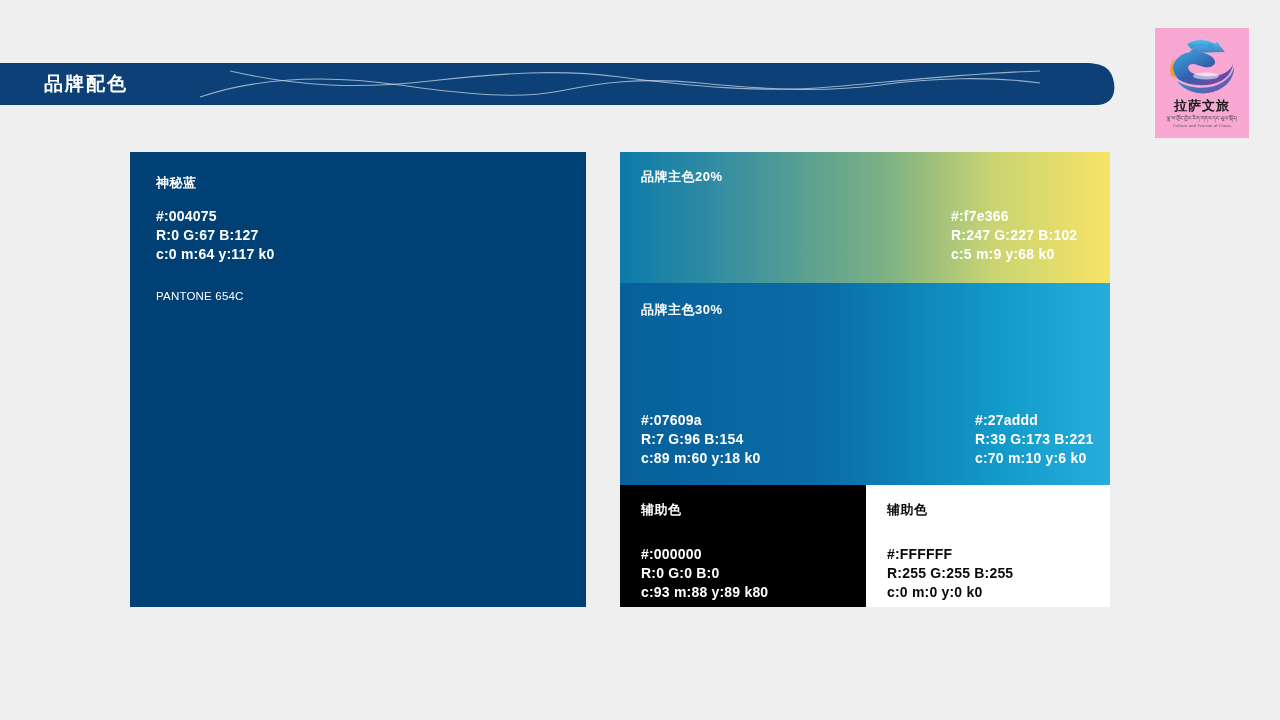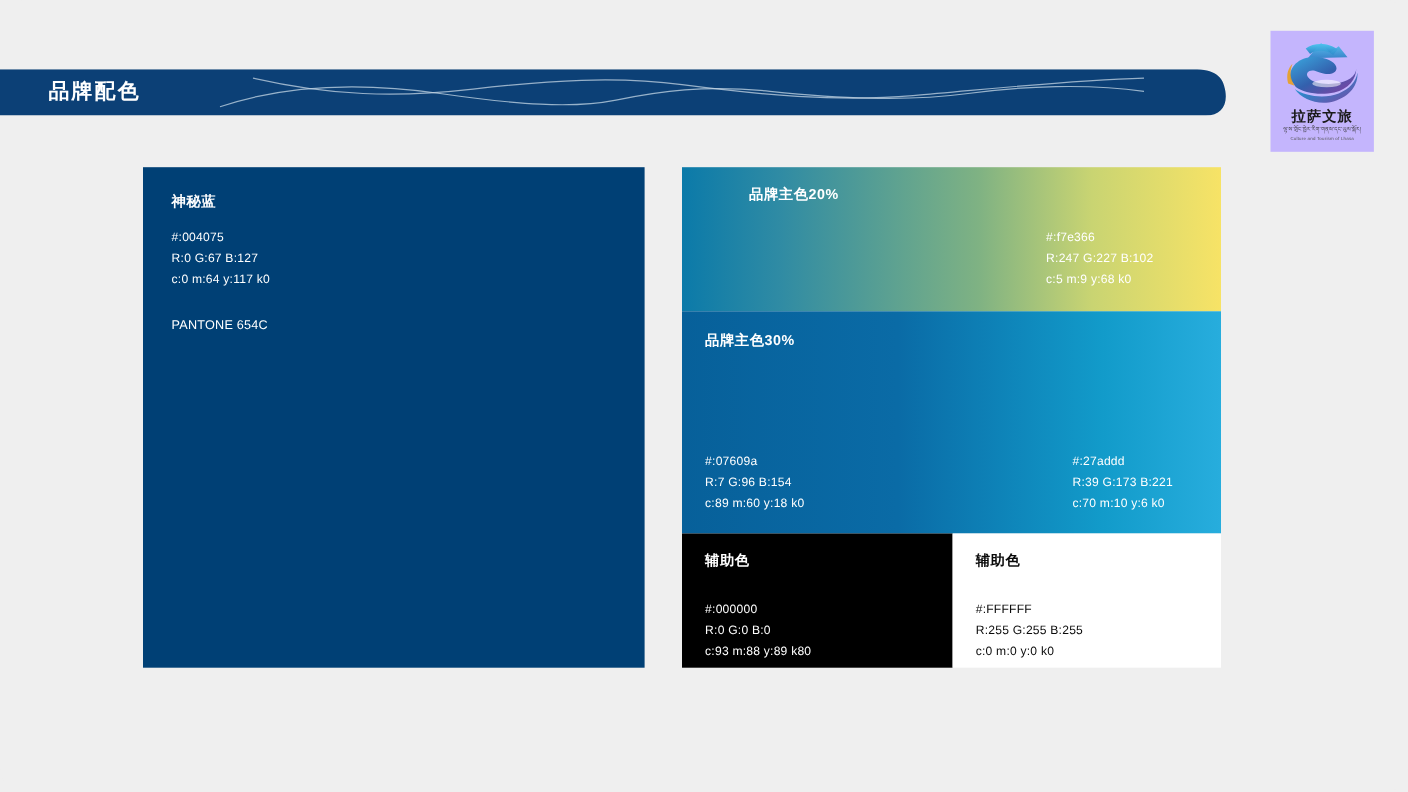--- a/index.html
+++ b/index.html
@@ -45,21 +45,21 @@
     white-space: nowrap;
   }
 
   
   .logo-box {
     position: absolute;
     left: 1155px;
     top: 28px;
     width: 94px;
     height: 110px;
-    background: #c4b5fd;
+    background: #f9a8d4;
     display: flex;
     flex-direction: column;
     align-items: center;
     justify-content: flex-start;
     box-sizing: border-box;
     padding-top: 8px;
   }
   .logo-mark { width: 74px; height: 62px; display:block; }
   .logo-cn {
     font-family: "Liberation Serif", "DejaVu Serif", serif;
@@ -136,24 +136,25 @@
   .sw-title {
     position: absolute;
     font-size: 13px;
     font-weight: bold;
     line-height: 18px;
     white-space: nowrap;
     letter-spacing: .5px;
   }
   .sw-lines {
     position: absolute;
-    font-size: 11px;
+    font-size: 14px;
     line-height: 19px;
     white-space: nowrap;
     letter-spacing: .2px;
+    font-weight: bold;
   }
   .sw-extra {
     position: absolute;
     font-size: 11.5px;
     line-height: 19px;
     white-space: nowrap;
     letter-spacing: .2px;
   }
 
   .txt-white { color: #ffffff; }
@@ -169,21 +170,21 @@
     bottom: 26px;
     font-size: 30px;
     font-weight: bold;
     color: #ffffff;
     letter-spacing: 1px;
     line-height: 38px;
     white-space: nowrap;
   }
 
   
-  .panel-20 .sw-title { left: 21px; top: 16px; margin-left: 40px; }
+  .panel-20 .sw-title { left: 21px; top: 16px; }
   .panel-20 .lines-left { left: 21px; top: 55px; }
   .panel-20 .lines-right { left: 331px; top: 55px; }
 
   
   .panel-30 .sw-title { left: 21px; top: 18px; }
   .panel-30 .lines-left { left: 21px; top: 128px; }
   .panel-30 .lines-right { left: 355px; top: 128px; }
 
   
   .panel-black .sw-title { left: 21px; top: 16px; }

